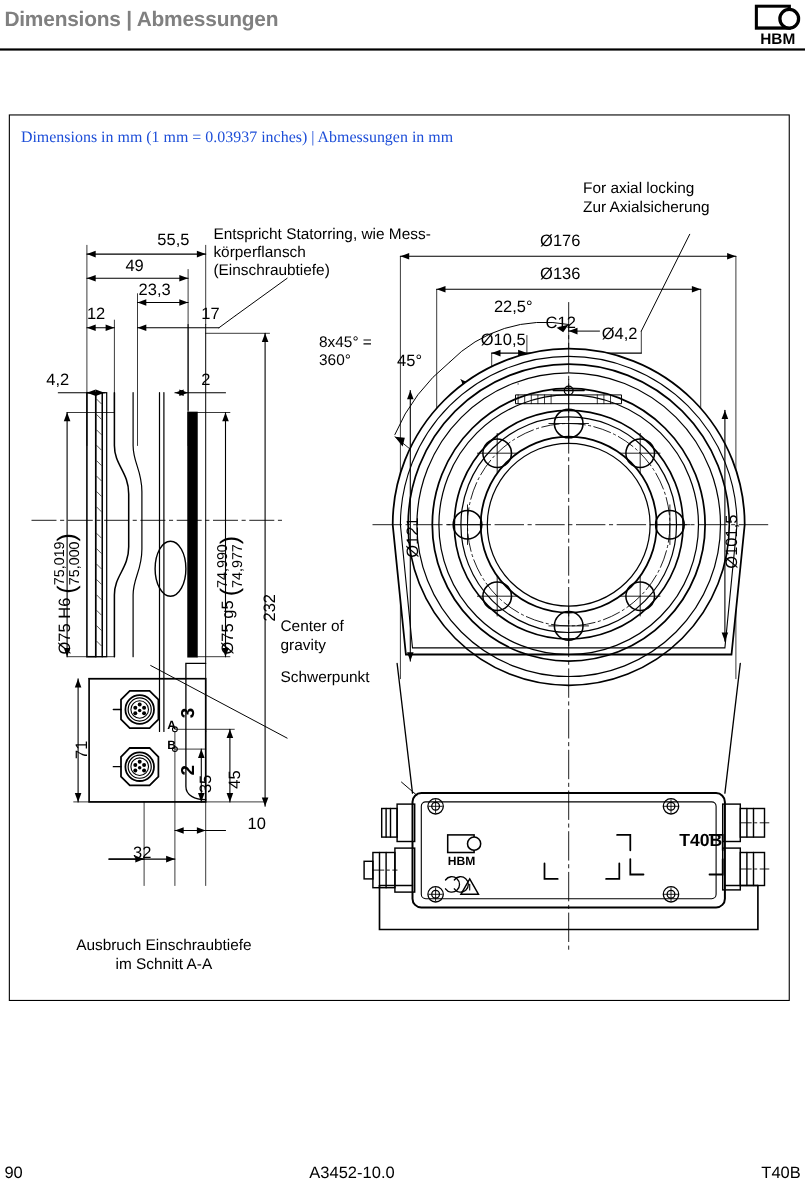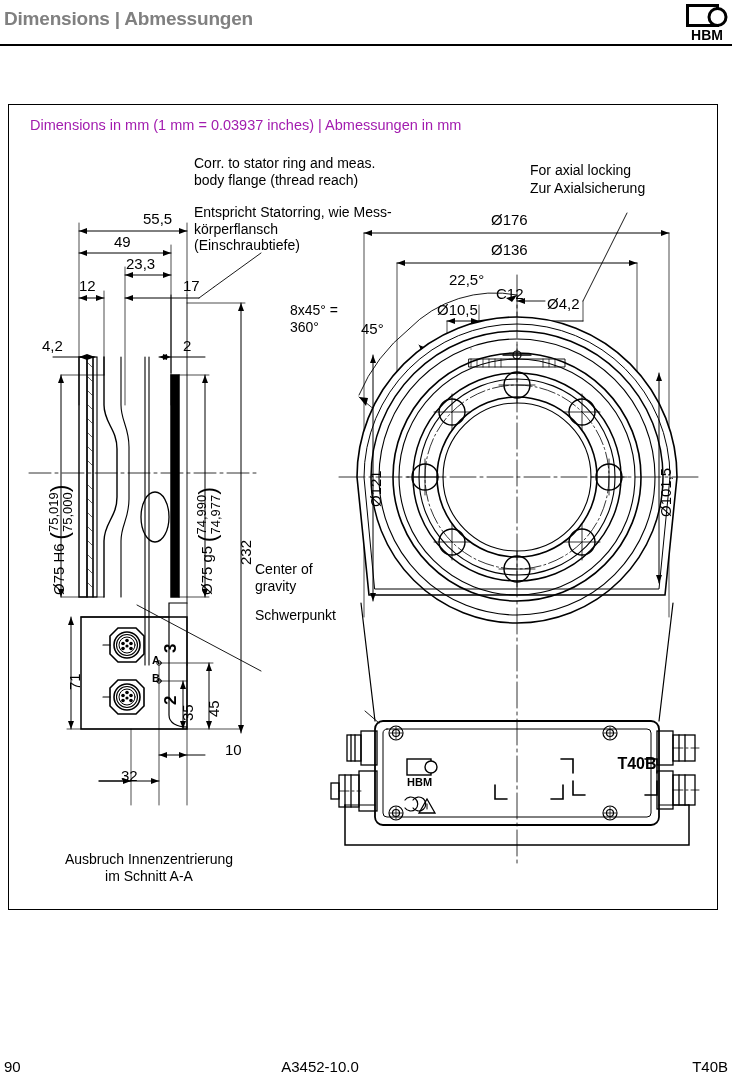--- a/index.html
+++ b/index.html
@@ -71,24 +71,25 @@
   .frame {
     position: absolute;
     left: 8px; top: 104px;
     width: 710px; height: 806px;
     border: 1.5px solid #000;
     background: #fff;
     box-sizing: border-box;
   }
   .frame-caption {
     position: absolute;
-    left: 21px; top: 12px;
+    left: 10px; top: 12px;
     font-size: 14.5px;
-    color: #a21caf;
+    color: #1d4ed8;
     white-space: nowrap;
+    font-family: Liberation Serif, serif;
   }
 
   .svg-layer {
     position: absolute;
     left: 0; top: 0;
     width: 710px; height: 806px;
   }
 
   
   .anno {
@@ -516,38 +517,36 @@
           </g>
 
           <line x1="356" y1="606" x2="370" y2="618" stroke-width="0.9"></line>
         </g>
       </g>
 
       <text x="398" y="681" font-family="Liberation Sans, sans-serif" font-size="11" font-weight="bold" fill="#000">HBM</text>
       <text x="628" y="664" font-family="Liberation Sans, sans-serif" font-size="16" font-weight="bold" text-anchor="middle" fill="#000">T40B</text>
     </svg>
 
-    <div class="anno" style="left:185px; top:50px;">Corr. to stator ring and meas.
-body flange (thread reach)</div>
 
     <div class="anno" style="left:185px; top:99px;">Entspricht Statorring, wie Mess-
 körperflansch
 (Einschraubtiefe)</div>
 
     <div class="anno" style="left:521px; top:57px;">For axial locking</div>
     <div class="anno" style="left:521px; top:75px;">Zur Axialsicherung</div>
 
     <div class="anno" style="left:281px; top:197px;">8x45° =
 360°</div>
 
     <div class="anno" style="left:246px; top:456px;">Center of
 gravity</div>
     <div class="anno" style="left:246px; top:502px;">Schwerpunkt</div>
 
-    <div class="anno center" style="left:20px; top:746px; width:240px;">Ausbruch Innenzentrierung
+    <div class="anno center" style="left:20px; top:746px; width:240px;">Ausbruch Einschraubtiefe
 im Schnitt A-A</div>
 
     <div class="dim" style="left:99px; top:105px;margin-left:35px;">55,5</div>
     <div class="dim" style="left:105px; top:128px;">49</div>
     <div class="dim" style="left:117px; top:150px;">23,3</div>
     <div class="dim" style="left:70px; top:172px;">12</div>
     <div class="dim" style="left:174px; top:172px;">17</div>
     <div class="dim" style="left:33px; top:232px;">4,2</div>
     <div class="dim" style="left:174px; top:232px;">2</div>
 

